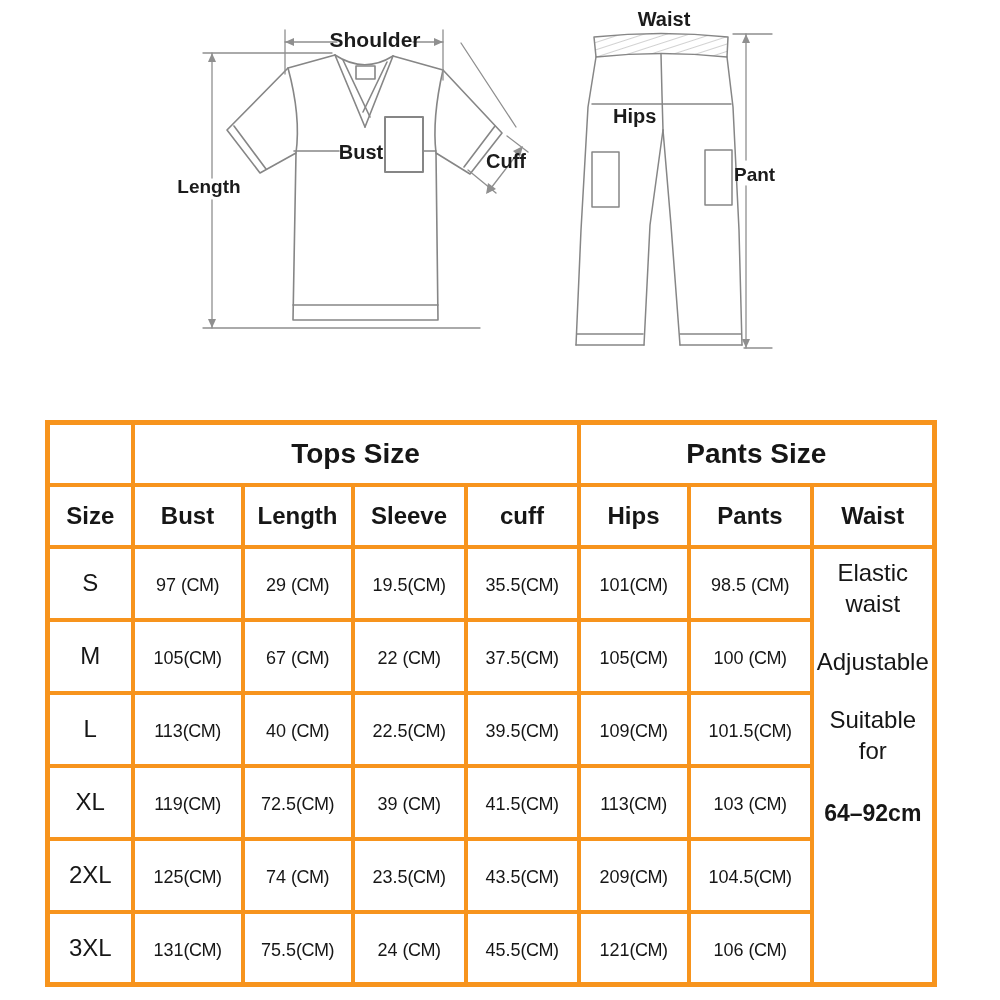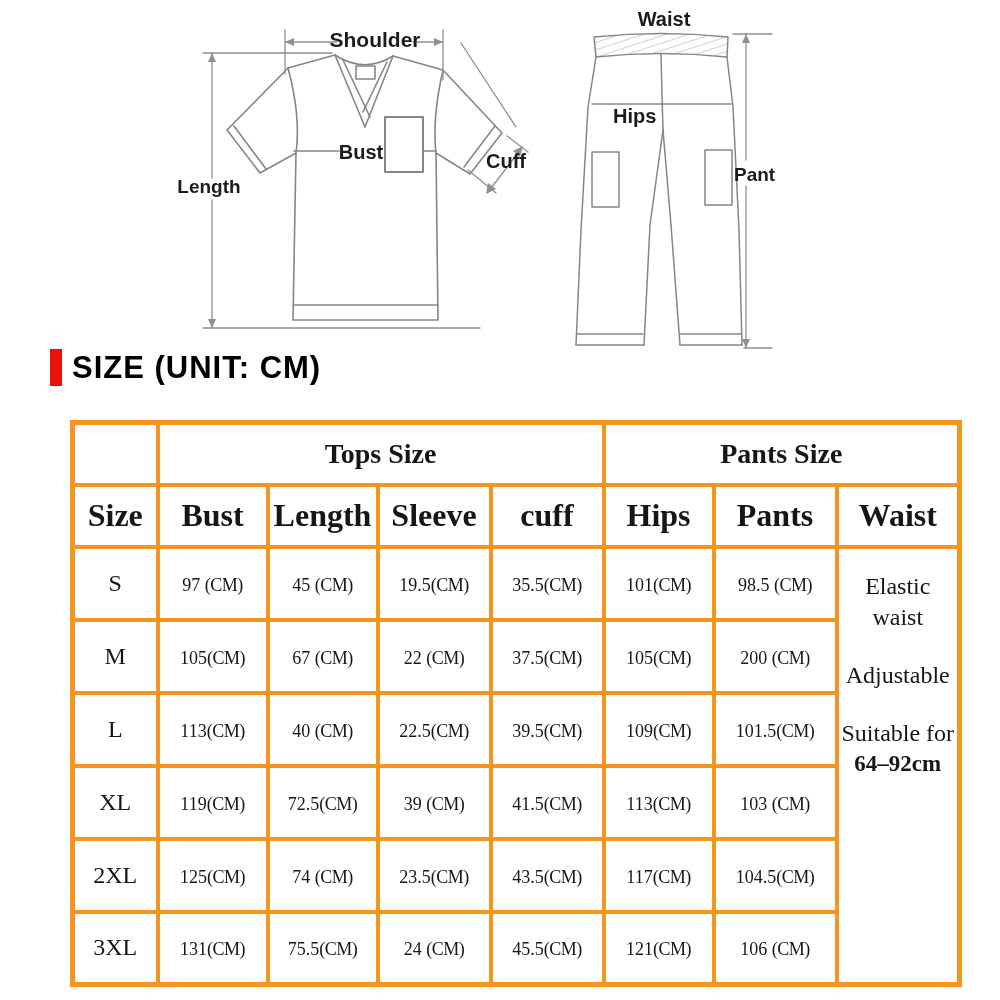--- a/index.html
+++ b/index.html
@@ -17,37 +17,37 @@
   .diagram-svg{position:absolute;left:0;top:0;}
   .diagram-label{font-family:"Liberation Sans","DejaVu Sans",sans-serif;
     font-weight:700;fill:#1b1b1b;}
 
   
   .section-title{position:absolute;left:50px;top:349px;display:flex;align-items:center;gap:10px;}
   .title-bar{width:12px;height:37px;background:var(--accent-red);}
   .title-text{font-size:31px;font-weight:600;letter-spacing:1px;color:#000;}
 
   
-  .size-table{position:absolute;left:70px;top:420px;border-collapse:collapse;
-    table-layout:fixed;width:887px;background:#d946ef;font-family:Liberation Serif, serif;}
+  .size-table{position:absolute;left:45px;top:420px;border-collapse:collapse;
+    table-layout:fixed;width:887px;background:#d946ef;}
   .size-table th,.size-table td{
     border:4px solid var(--accent-orange);
     text-align:center;vertical-align:middle;background:#fff;color:#161616;}
   .size-table{border:5px solid var(--accent-orange);}
   .group-row th{height:62px;font-size:28px;font-weight:700;}
-  .head-row th{height:62px;font-size:32px;font-weight:700;}
+  .head-row th{height:62px;font-size:24px;font-weight:700;}
   .size-table tbody tr{height:73px;}
   .size-table tbody td{font-size:24px;font-weight:400;}
   td.size-col{font-size:26px;}
   td.measure-cell .num{font-size:18px;}
   td.measure-cell .unit{font-size:18px;letter-spacing:-0.5px;}
-  td.waist-cell{vertical-align:top;padding-top:22px;font-size:22px;line-height:1.3;}
+  td.waist-cell{vertical-align:top;padding-top:8px;font-size:22px;line-height:1.3;}
   td.waist-cell .wline{margin-bottom:27px;}
   td.waist-cell .wline.tight{margin-bottom:0;}
-  td.waist-cell .wrange{font-weight:700;font-size:23px;}
+  td.waist-cell .wrange{font-weight:700;font-size:23px;margin-top:33px;}
 </style>
 </head>
 <body>
 
 <div class="stage">
 
   <svg class="diagram-svg" width="1000" height="372" viewBox="0 0 1000 372">
     <defs>
       <pattern id="hatch" width="7" height="34" patternUnits="userSpaceOnUse" patternTransform="rotate(72)">
         <line x1="0" y1="0" x2="0" y2="34" stroke="#a3a3a3" stroke-width="1"></line>
@@ -123,24 +123,20 @@
     <g fill="#8f8f8f" stroke="none">
       <polygon points="746,34 742,43 750,43"></polygon>
         <polygon points="746,348 742,339 750,339"></polygon>
     </g>
 
     <text class="diagram-label" x="664" y="26" font-size="20" text-anchor="middle">Waist</text>
     <text class="diagram-label" x="613" y="123" font-size="20">Hips</text>
     <text class="diagram-label" x="734" y="181" font-size="19">Pant</text>
   </svg>
 
-  <div class="section-title">
-    <div class="title-bar"></div>
-    <div class="title-text">SIZE (UNIT: CM)</div>
-  </div>
 
   <table class="size-table">
     <colgroup>
       <col style="width:85px">
         <col style="width:110px">
         <col style="width:110px">
       <col style="width:113px">
         <col style="width:113px">
         <col style="width:110px">
       <col style="width:123px">
@@ -160,40 +156,40 @@
         <th>cuff</th>
         <th>Hips</th>
         <th>Pants</th>
         <th>Waist</th>
       </tr>
     </thead>
     <tbody>
         <tr>
           <td class="size-col">S</td>
           <td class="measure-cell"><span class="num">97 </span><span class="unit">(CM)</span></td>
-          <td class="measure-cell"><span class="num">45 </span><span class="unit">(CM)</span></td>
+          <td class="measure-cell"><span class="num">29 </span><span class="unit">(CM)</span></td>
           <td class="measure-cell"><span class="num">19.5</span><span class="unit">(CM)</span></td>
           <td class="measure-cell"><span class="num">35.5</span><span class="unit">(CM)</span></td>
           <td class="measure-cell"><span class="num">101</span><span class="unit">(CM)</span></td>
           <td class="measure-cell"><span class="num">98.5 </span><span class="unit">(CM)</span></td>
           <td class="waist-cell" rowspan="6">
             <div class="wline">Elastic waist</div>
             <div class="wline">Adjustable</div>
             <div class="wline tight">Suitable for</div>
             <div class="wrange">64–92cm</div>
           </td>
         </tr>
         <tr>
           <td class="size-col">M</td>
           <td class="measure-cell"><span class="num">105</span><span class="unit">(CM)</span></td>
           <td class="measure-cell"><span class="num">67 </span><span class="unit">(CM)</span></td>
           <td class="measure-cell"><span class="num">22 </span><span class="unit">(CM)</span></td>
           <td class="measure-cell"><span class="num">37.5</span><span class="unit">(CM)</span></td>
           <td class="measure-cell"><span class="num">105</span><span class="unit">(CM)</span></td>
-          <td class="measure-cell"><span class="num">200 </span><span class="unit">(CM)</span></td>
+          <td class="measure-cell"><span class="num">100 </span><span class="unit">(CM)</span></td>
         </tr>
         <tr>
           <td class="size-col">L</td>
           <td class="measure-cell"><span class="num">113</span><span class="unit">(CM)</span></td>
           <td class="measure-cell"><span class="num">40 </span><span class="unit">(CM)</span></td>
           <td class="measure-cell"><span class="num">22.5</span><span class="unit">(CM)</span></td>
           <td class="measure-cell"><span class="num">39.5</span><span class="unit">(CM)</span></td>
           <td class="measure-cell"><span class="num">109</span><span class="unit">(CM)</span></td>
           <td class="measure-cell"><span class="num">101.5</span><span class="unit">(CM)</span></td>
         </tr>
@@ -205,21 +201,21 @@
           <td class="measure-cell"><span class="num">41.5</span><span class="unit">(CM)</span></td>
           <td class="measure-cell"><span class="num">113</span><span class="unit">(CM)</span></td>
           <td class="measure-cell"><span class="num">103 </span><span class="unit">(CM)</span></td>
         </tr>
         <tr>
           <td class="size-col">2XL</td>
           <td class="measure-cell"><span class="num">125</span><span class="unit">(CM)</span></td>
           <td class="measure-cell"><span class="num">74 </span><span class="unit">(CM)</span></td>
           <td class="measure-cell"><span class="num">23.5</span><span class="unit">(CM)</span></td>
           <td class="measure-cell"><span class="num">43.5</span><span class="unit">(CM)</span></td>
-          <td class="measure-cell"><span class="num">117</span><span class="unit">(CM)</span></td>
+          <td class="measure-cell"><span class="num">209</span><span class="unit">(CM)</span></td>
           <td class="measure-cell"><span class="num">104.5</span><span class="unit">(CM)</span></td>
         </tr>
         <tr>
           <td class="size-col">3XL</td>
           <td class="measure-cell"><span class="num">131</span><span class="unit">(CM)</span></td>
           <td class="measure-cell"><span class="num">75.5</span><span class="unit">(CM)</span></td>
           <td class="measure-cell"><span class="num">24 </span><span class="unit">(CM)</span></td>
           <td class="measure-cell"><span class="num">45.5</span><span class="unit">(CM)</span></td>
           <td class="measure-cell"><span class="num">121</span><span class="unit">(CM)</span></td>
           <td class="measure-cell"><span class="num">106 </span><span class="unit">(CM)</span></td>

